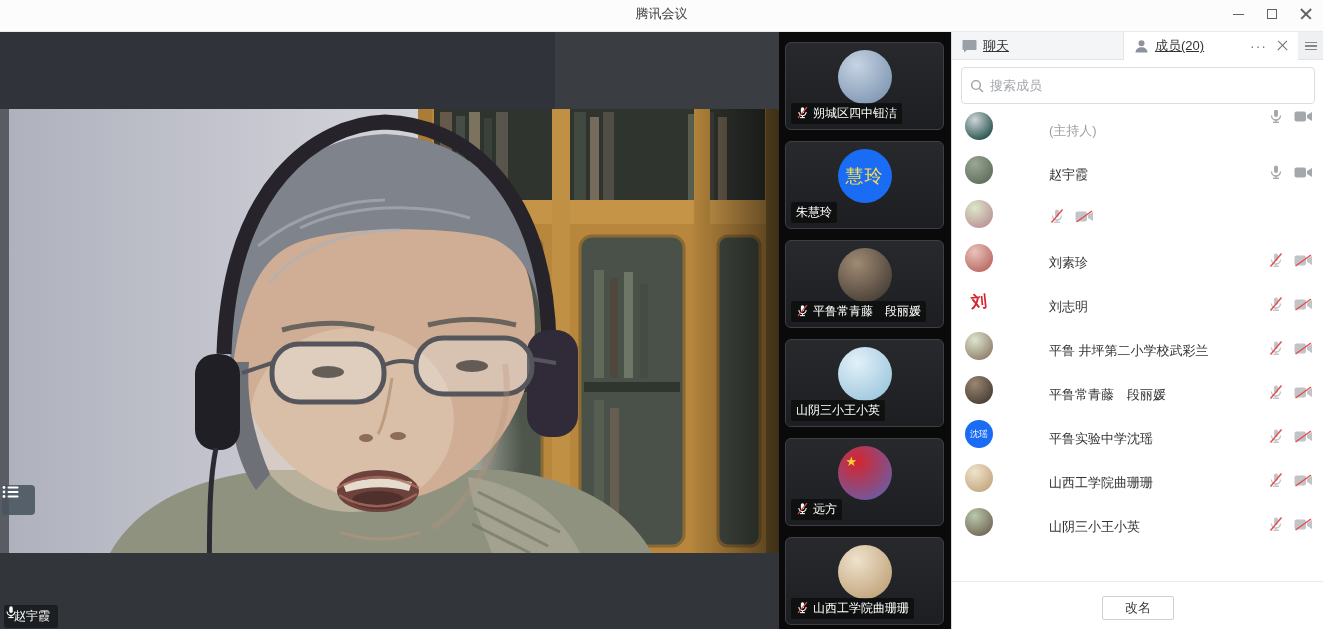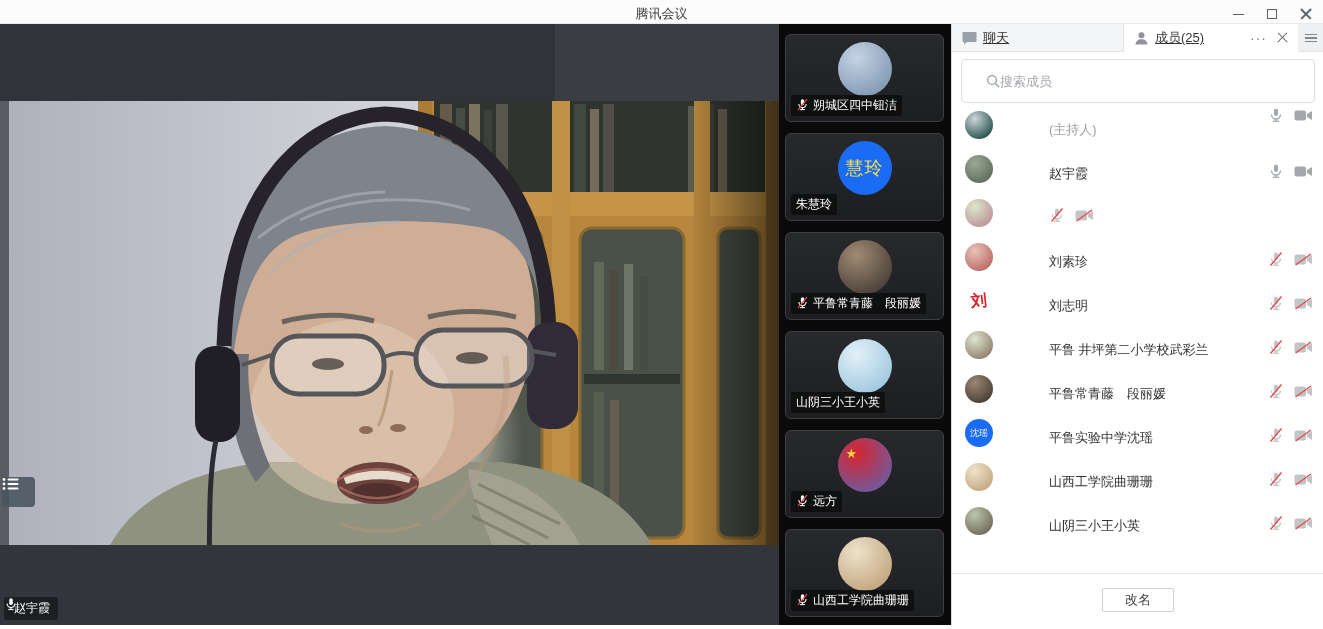--- a/index.html
+++ b/index.html
@@ -1,21 +1,21 @@
 <!DOCTYPE html>
 <html><head>
 <meta charset="utf-8">
 <style>
   * { margin:0; padding:0; box-sizing:border-box; }
   html,body { width:1323px; height:629px; overflow:hidden;
     font-family:"Liberation Sans","DejaVu Sans",sans-serif; background:#000; }
   .app { position:relative; width:1323px; height:629px; background:#fff; }
 
   
-  .titlebar { position:relative; height:24px; background:#fcfcfc; border-bottom:1px solid #e9e9e9; }
+  .titlebar { position:relative; height:32px; background:#fcfcfc; border-bottom:1px solid #e9e9e9; }
   .titlebar .title { position:absolute; left:0; right:0; top:0; height:28px; line-height:28px;
     text-align:center; font-size:13px; color:#3c3c3c; }
   .win-controls { position:absolute; right:0; top:0; height:28px; display:flex; }
   .win-btn { width:34px; height:28px; display:flex; align-items:center; justify-content:center; cursor:pointer; }
   .glyph-min { width:11px; height:0; border-bottom:1.5px solid #5f6368; }
   .glyph-max { width:10px; height:10px; border:1.5px solid #5f6368; }
   .glyph-close { position:relative; width:12px; height:12px; }
   .glyph-close:before,.glyph-close:after { content:""; position:absolute; left:-1px; top:5px; width:14px; height:1.5px; background:#5f6368; }
   .glyph-close:before { transform:rotate(45deg); } .glyph-close:after { transform:rotate(-45deg); }
 
@@ -53,21 +53,21 @@
   .tab-tools { display:flex; align-items:center; gap:10px; padding-right:9px; background:#fff; }
   .dots { color:#7a7d82; font-size:14px; letter-spacing:1px; cursor:pointer; line-height:28px; }
   .panel-close { position:relative; width:12px; height:12px; cursor:pointer; }
   .panel-close:before,.panel-close:after { content:""; position:absolute; left:-1px; top:5px; width:13px; height:1.4px; background:#6b6e73; }
   .panel-close:before{ transform:rotate(45deg);} .panel-close:after{ transform:rotate(-45deg);}
   .menu-btn { width:26px; background:#eff0f2; border-bottom:1px solid #e3e4e6; display:flex; align-items:center; justify-content:center; cursor:pointer; }
   .glyph-menu { width:12px; height:8px; border-top:1.5px solid #84878c; border-bottom:1.5px solid #84878c; position:relative; }
   .glyph-menu:after { content:""; position:absolute; left:0; top:2.6px; width:12px; height:1.5px; background:#84878c; }
 
   .search-wrap { padding:7px 9px 6px 9px; flex:none; background:#fff; }
-  .search-box { display:flex; align-items:center; gap:0; height:44px; border:1px solid #dcdddf; border-radius:4px; padding:0 24px; }
+  .search-box { display:flex; align-items:center; gap:6px; height:37px; border:1px solid #dcdddf; border-radius:4px; padding:0 8px; }
   .search-box input { border:none; outline:none; flex:1; font-size:13px; color:#333; background:transparent; }
   .search-box input::placeholder { color:#a2a5aa; }
 
   .member-list { flex:1; overflow:hidden; position:relative; }
   .m-row { display:flex; align-items:flex-end; height:44px; padding:0 11px 0 13px; cursor:pointer;gap:44px; }
   .m-row.host { margin-top:-14px; }
   .m-avatar { width:28px; height:28px; border-radius:50%; flex:none; margin-right:12px;
     display:flex; align-items:center; justify-content:center; overflow:hidden; color:#fff; font-size:9px; letter-spacing:0; }
   .m-name { flex:1; font-size:13px; color:#333; white-space:nowrap; overflow:hidden; text-overflow:ellipsis; }
   .m-row.host .m-name { color:#9b9ea3; }
@@ -320,21 +320,21 @@
           <svg width="15" height="14" viewBox="0 0 15 14">
             <path d="M1.5 1h12a1 1 0 0 1 1 1v8a1 1 0 0 1-1 1H5l-3 2.6V11H1.5a1 1 0 0 1-1-1V2a1 1 0 0 1 1-1z" fill="#9aa0a8"></path>
           </svg>
           <span>聊天</span>
         </div>
         <div class="tab tab-members">
           <svg width="15" height="15" viewBox="0 0 15 15">
             <circle cx="7.5" cy="4.2" r="3" fill="#8d939c"></circle>
             <path d="M1.5 13.5c0-3.3 2.7-5.3 6-5.3s6 2 6 5.3z" fill="#8d939c"></path>
           </svg>
-          <span>成员(25)</span>
+          <span>成员(20)</span>
         </div>
         <div class="tab-tools">
           <span class="dots">···</span>
           <span class="panel-close"></span>
         </div>
         <div class="menu-btn">
           <span class="glyph-menu"></span>
         </div>
       </div>
 

